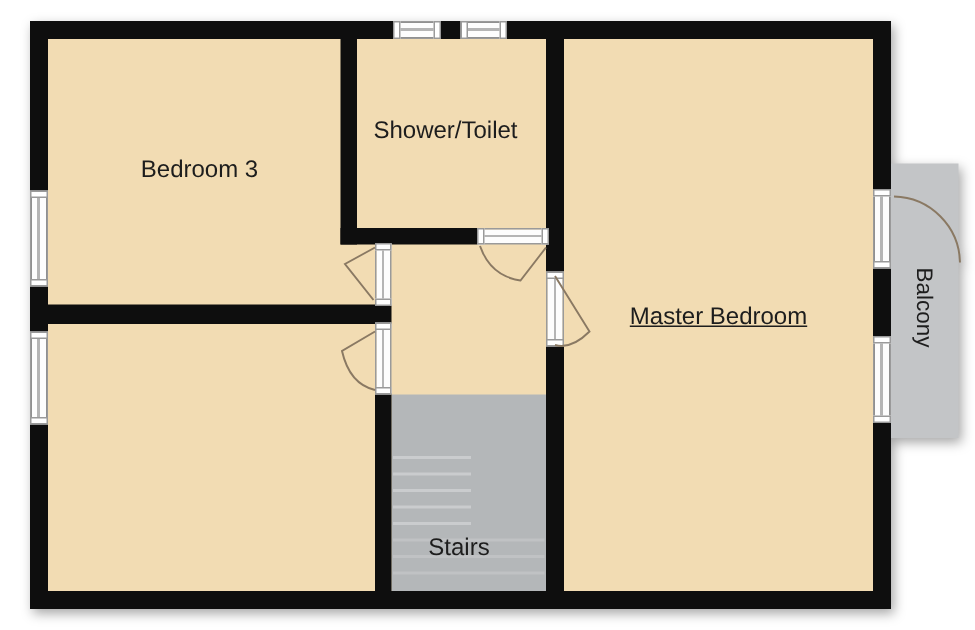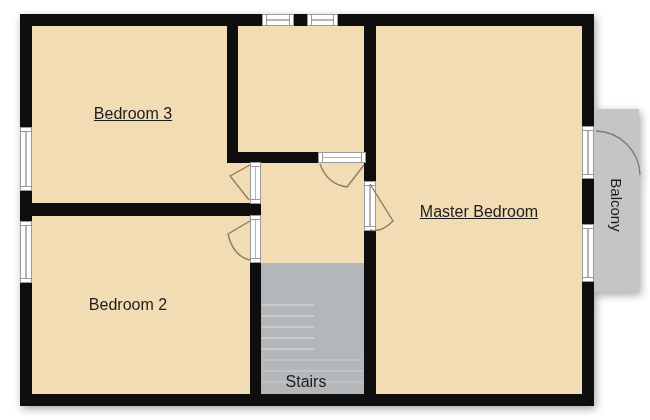--- a/index.html
+++ b/index.html
@@ -77,20 +77,20 @@
         <line class="tread faint" x1="262" y1="371" x2="363" y2="371"></line>
         <line class="tread faint" x1="262" y1="382" x2="363" y2="382"></line>
       </g>
       <path class="swing" d="M250,165 L230,176 L249,200"></path>
       <path class="swing" d="M250,221 L228,234 Q233,256 250,260"></path>
       <path class="swing" d="M320,164 Q327,184 347,187 L364,165"></path>
       <path class="swing" d="M370,184 L393,221 Q381,233 370,230"></path>
       <path class="swing" d="M596,131 A45,45 0 0 1 640,175"></path>
     </svg>
 
-    <div class="label" style="left:133px;top:114px;text-decoration:underline;">Bedroom 3</div>
+    <div class="label" style="left:133px;top:114px;">Bedroom 3</div>
+    <div class="label" style="left:297px;top:88px;">Shower/Toilet</div>
     <div class="label" style="left:479px;top:212px;text-decoration:underline;">Master Bedroom</div>
-    <div class="label" style="left:128px;top:305px;">Bedroom 2</div>
-    <div class="label" style="left:306px;top:382px;">Stairs</div>
+    <div class="label" style="left:306px;top:366px;">Stairs</div>
     <div class="label rot" style="left:616px;top:205px;">Balcony</div>
 
   </div>
 </div>
 
 </body></html>

